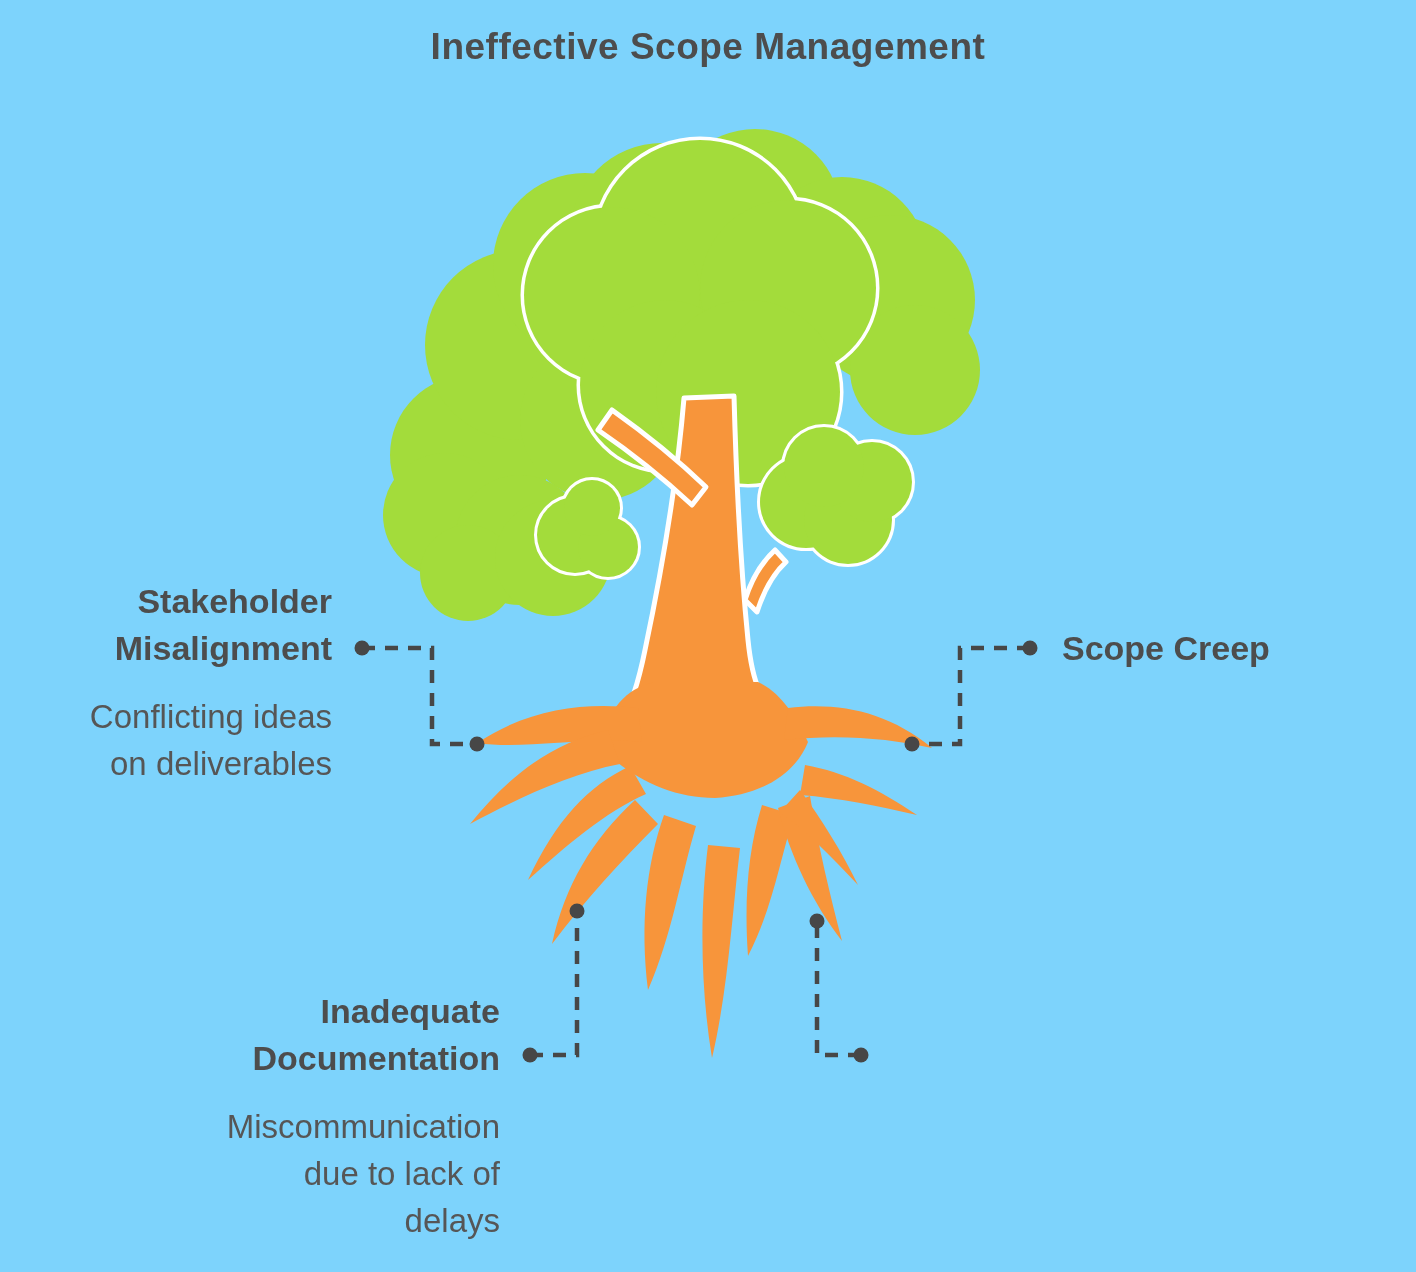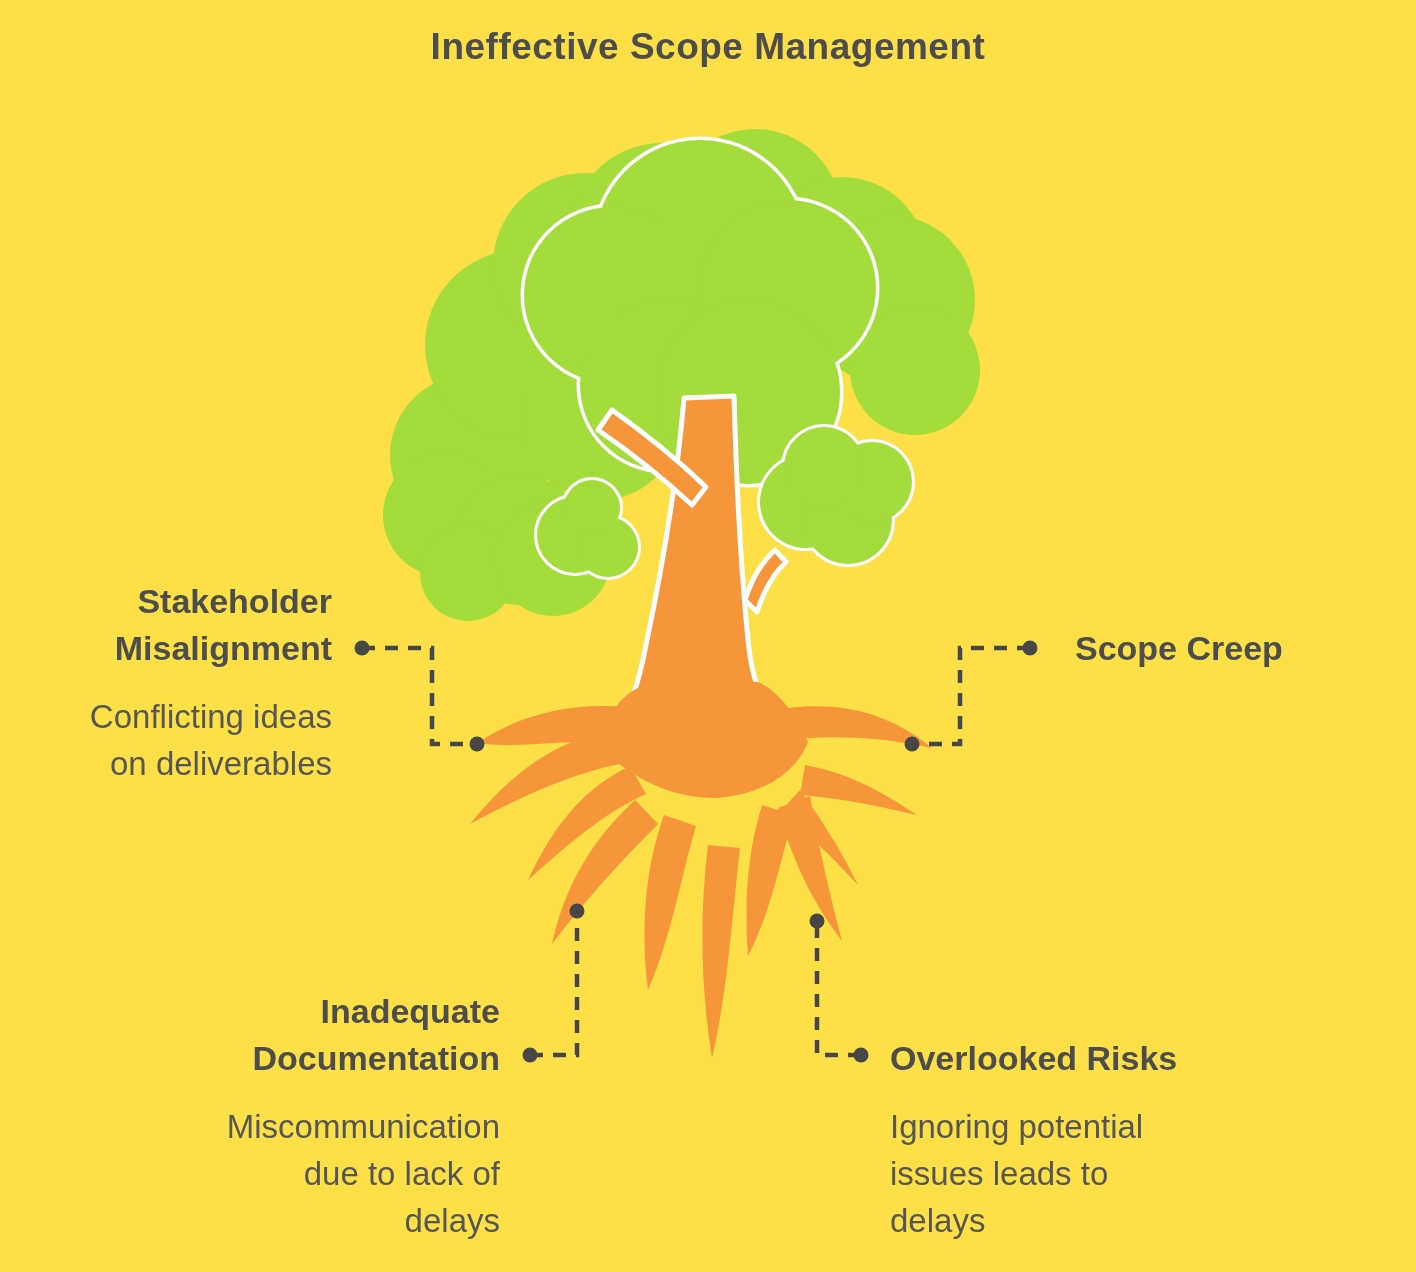--- a/index.html
+++ b/index.html
@@ -1,20 +1,20 @@
 <!DOCTYPE html>
 <html><head>
 <meta charset="utf-8">
 <style>
   html, body { margin: 0; padding: 0; background: #ffffff; }
   .stage {
     position: relative;
     width: 1416px;
     height: 1272px;
-    background: #fde047;
+    background: #7dd3fc;
     overflow: hidden;
     font-family: "Liberation Sans", "DejaVu Sans", sans-serif;
   }
   .title {
     position: absolute;
     top: 26px;
     left: 0;
     width: 100%;
     text-align: center;
     font-size: 37px;
@@ -39,21 +39,21 @@
   .callout .desc {
     font-size: 33px;
     line-height: 47px;
     color: #565656;
     white-space: pre-line;
     margin-top: 21px;
   }
   .align-right { text-align: right; }
   .align-left  { text-align: left; }
   #callout-0 { right: 1084px; top: 578px;  width: 360px; }
-  #callout-1 { left: 1062px;  top: 625px;  width: 340px; margin-left: 13px; }
+  #callout-1 { left: 1062px;  top: 625px;  width: 340px; }
   #callout-2 { right: 916px;  top: 988px;  width: 400px; }
   #callout-3 { left: 890px;   top: 1035px; width: 360px; }
 </style>
 </head>
 <body>
 
 <div class="stage">
 
   <div class="title">Ineffective Scope Management</div>
 
@@ -174,20 +174,14 @@
   </div>
 
   <div class="callout align-right" id="callout-2">
     <div class="heading">Inadequate
 Documentation</div>
     <div class="desc">Miscommunication
 due to lack of
 delays</div>
   </div>
 
-  <div class="callout align-left" id="callout-3">
-    <div class="heading">Overlooked Risks</div>
-    <div class="desc">Ignoring potential
-issues leads to
-delays</div>
-  </div>
 
 </div>
 
 </body></html>

